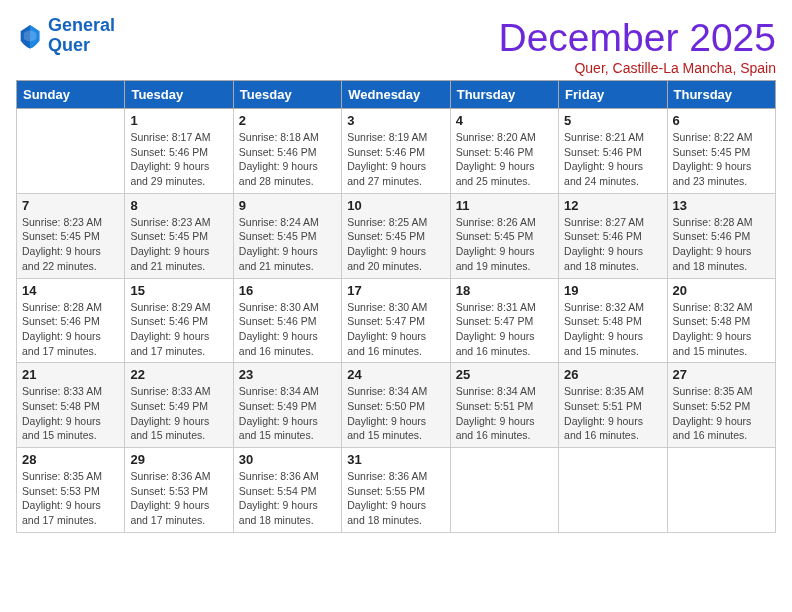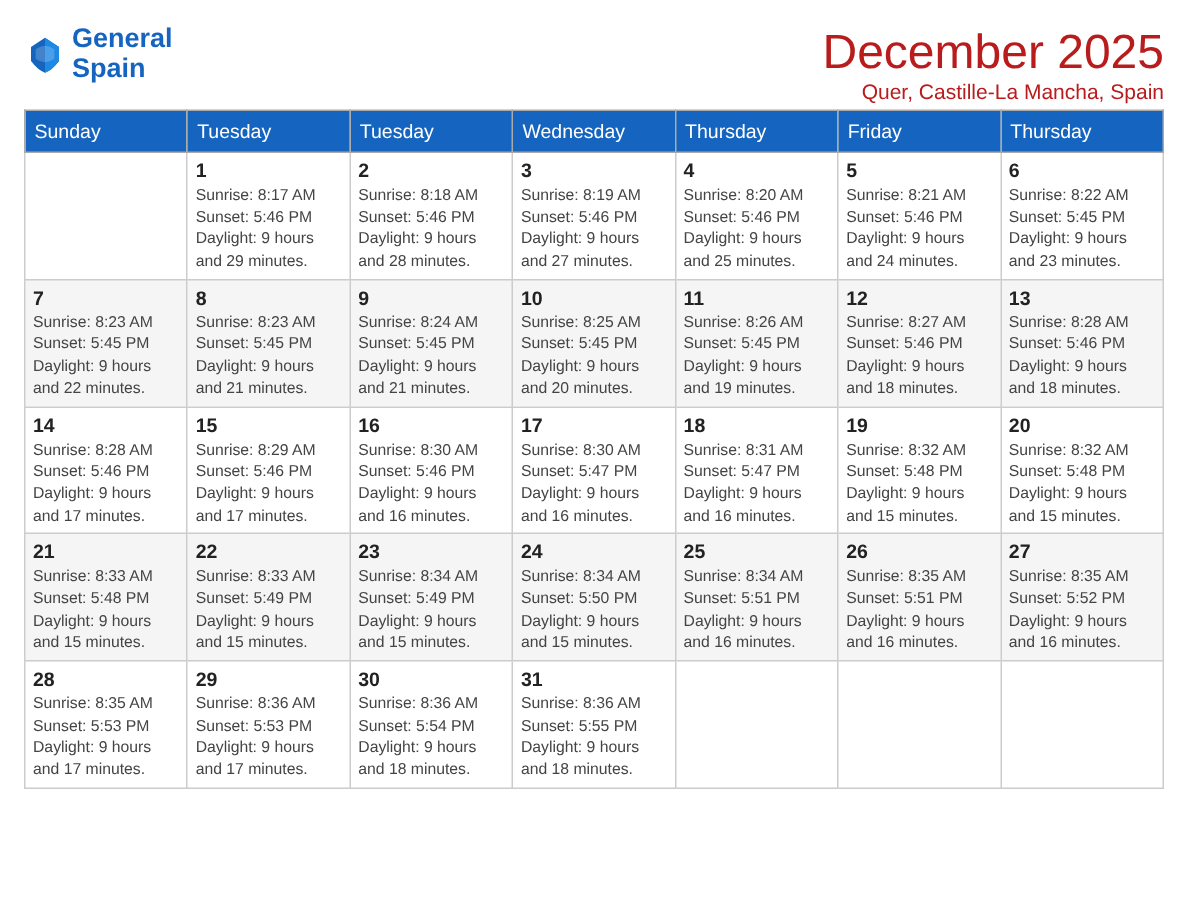--- a/index.html
+++ b/index.html
@@ -27,40 +27,40 @@
       color: #333;
       line-height: 1.1;
     }
     .logo-text span { color: #1565c0; }
     .logo-icon {
       width: 28px;
       height: 28px;
     }
     .title-block { text-align: right; }
     .month-title {
-      font-size: 32px;
+      font-size: 39px;
       font-weight: normal;
-      color: #b91c1c;
+      color: #6d28d9;
     }
     .subtitle {
       font-size: 14px;
       color: #b91c1c;
     }
     table {
       width: 100%;
       border-collapse: collapse;
       font-size: 11px;
     }
     thead tr th {
       background-color: #1565c0;
       color: #fff;
       text-align: left;
       padding: 6px 6px;
       font-size: 13px;
-      font-weight: normal;
+      font-weight: bold;
       border: 1px solid #aaa;
     }
     tbody tr td {
       border: 1px solid #ccc;
       vertical-align: top;
       padding: 4px 5px;
       min-height: 70px;
       width: calc(100% / 7);
     }
     tbody tr:nth-child(even) td { background: #f5f5f5; }
@@ -83,21 +83,21 @@
 
 <div class="header">
   <div class="logo">
     <svg class="logo-icon" viewBox="0 0 36 36" xmlns="http://www.w3.org/2000/svg">
       <path d="M18 4 L30 12 L30 24 Q24 32 18 34 Q12 32 6 24 L6 12 Z" fill="#1565c0"></path>
       <path d="M18 4 L30 12 L30 24 Q24 32 18 34" fill="#1e88e5"></path>
       <path d="M10 14 Q18 8 26 14 L26 22 Q18 28 10 22 Z" fill="#fff" opacity="0.2"></path>
     </svg>
     <div class="logo-text">
       <div><span>General</span></div>
-      <div><span style="color:#1565c0">Spain</span></div>
+      <div><span style="color:#1565c0">Quer</span></div>
     </div>
   </div>
   <div class="title-block">
     <div class="month-title">December 2025</div>
     <div class="subtitle">Quer, Castille-La Mancha, Spain</div>
   </div>
 </div>
 
 <table>
   <thead>

